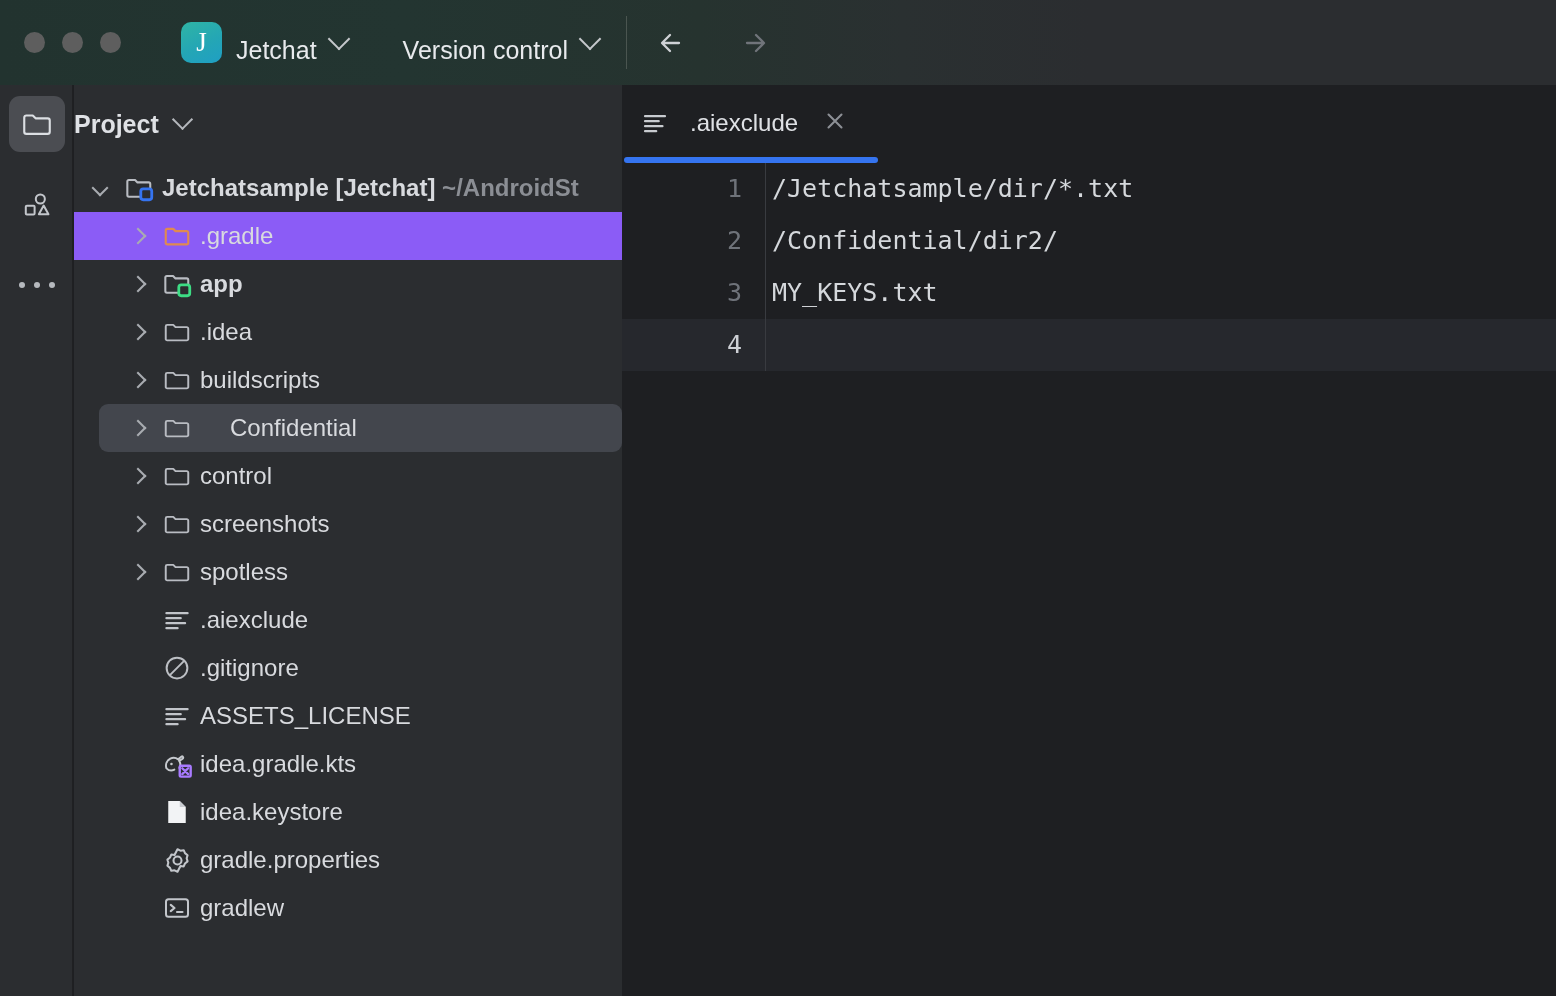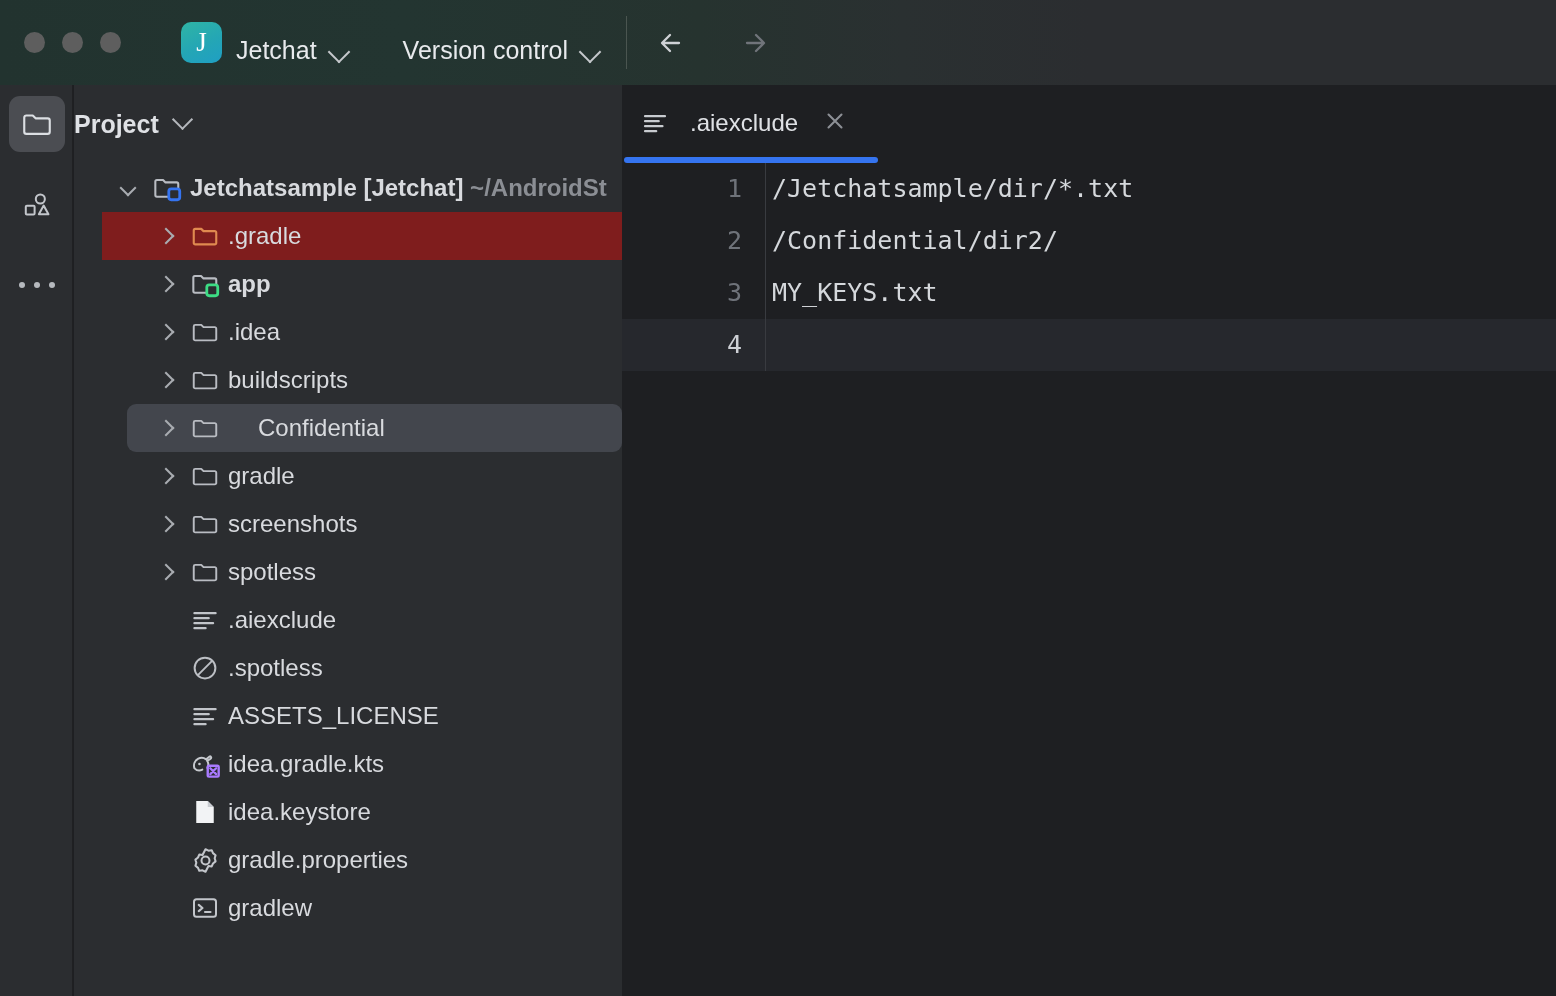--- a/index.html
+++ b/index.html
@@ -25,21 +25,21 @@
     background: linear-gradient(155deg, #2fb5a5 0%, #24a6b5 55%, #1f9fc4 100%);
     color: #fff; font-size: 27px; line-height: 41px; text-align: center;
     font-family: "Liberation Serif", serif; font-weight: 400;
   }
   .tb-text { color: #e8eaed; font-size: 25px; margin-left: 14px; white-space: nowrap; }
   .chev {
     display: inline-block; width: 16px; height: 16px; margin-left: 14px;
     border-right: 2.4px solid #c5c8cc; border-bottom: 2.4px solid #c5c8cc;
     transform: translateY(-5px) rotate(45deg);
   }
-  .tb-item { display: flex; align-items: flex-end; margin-top: 16px; }
+  .tb-item { display: flex; align-items: flex-start; margin-top: 16px; }
   #tb-vc { margin-left: 42px; }
 
   .tb-divider {
     position: absolute; left: 626px; top: 16px; width: 1px; height: 53px;
     background: #4a5550;
   }
   .navbtn { position: absolute; top: 22px; width: 42px; height: 42px; }
   #nav-back { left: 652px; }
   #nav-fwd  { left: 732px; }
 
@@ -63,40 +63,40 @@
   }
   #panel-header { position: absolute; left: 0; top: 0; width: 548px; height: 79px;
                   display: flex; align-items: center; }
   #panel-title { color: #dfe1e5; font-size: 25px; font-weight: bold; }
   #panel-title-chev {
     width: 15px; height: 15px; margin-left: 16px;
     border-right: 2.4px solid #b5b8bd; border-bottom: 2.4px solid #b5b8bd;
     transform: translateY(-5px) rotate(45deg);
   }
 
-  #tree { position: absolute; left: 0; top: 79px; width: 548px; padding-left: 28px; }
+  #tree { position: absolute; left: 0; top: 79px; width: 548px; }
   .row {
     position: relative; height: 48px; display: flex; align-items: center;
     color: #d8dade; font-size: 24px; white-space: nowrap;
   }
   .row .arrow {
     position: absolute; width: 12px; height: 12px;
     border-right: 2.6px solid #a9acb1; border-top: 2.6px solid #a9acb1;
     transform: rotate(45deg);
   }
   .row .icon { position: absolute; display: flex; align-items: center; }
   .row .label { position: absolute; }
   .row .subtle { color: #8b8e94; }
 
   
   .d0 .arrow { left: 20px; }  .d0 .icon { left: 50px; }  .d0 .label { left: 88px; }
   .d1 .arrow { left: 58px; }  .d1 .icon { left: 88px; }  .d1 .label { left: 126px; }
   .d1f        .icon { left: 88px; }  .d1f .label { left: 126px; }
 
-  .row.hl-amber { background: #7f1d1d; }
+  .row.hl-amber { background: #8b5cf6; }
   .row.hl-sel::before {
     content: ""; position: absolute; left: 25px; right: 0; top: 0; bottom: 0;
     background: #43464d; border-radius: 9px;
   }
   .row.hl-sel > * { position: relative; z-index: 2; }
   .row.hl-sel .arrow { position: absolute; }
   .bold { font-weight: bold; }
 
   
   #editor { position: absolute; left: 622px; top: 85px; width: 934px; height: 911px; background: #1e1f22; }
@@ -247,21 +247,21 @@
           </span>
           <span class="label">Confidential</span>
         </div>
         <div class="row d1">
           <span class="arrow" style="transform:rotate(45deg)"></span>
           <span class="icon">
             <svg width="30" height="30" viewBox="0 0 24 24">
               <path d="M3 7.5a1.2 1.2 0 0 1 1.2-1.2H9l1.8 1.8h9a1.2 1.2 0 0 1 1.2 1.2v8.2a1.2 1.2 0 0 1-1.2 1.2H4.2A1.2 1.2 0 0 1 3 17.5z" fill="none" stroke="#b9bcc2" stroke-width="1.55" stroke-linejoin="round"></path>
             </svg>
           </span>
-          <span class="label">gradle</span>
+          <span class="label">control</span>
         </div>
         <div class="row d1">
           <span class="arrow" style="transform:rotate(45deg)"></span>
           <span class="icon">
             <svg width="30" height="30" viewBox="0 0 24 24">
               <path d="M3 7.5a1.2 1.2 0 0 1 1.2-1.2H9l1.8 1.8h9a1.2 1.2 0 0 1 1.2 1.2v8.2a1.2 1.2 0 0 1-1.2 1.2H4.2A1.2 1.2 0 0 1 3 17.5z" fill="none" stroke="#b9bcc2" stroke-width="1.55" stroke-linejoin="round"></path>
             </svg>
           </span>
           <span class="label">screenshots</span>
         </div>
@@ -287,21 +287,21 @@
           </span>
           <span class="label">.aiexclude</span>
         </div>
         <div class="row d1 d1f">
           <span class="icon">
             <svg width="30" height="30" viewBox="0 0 24 24">
               <circle cx="12" cy="12" r="8.3" fill="none" stroke="#bcbfc4" stroke-width="1.6"></circle>
               <path d="M6.3 17.7 L17.7 6.3" stroke="#bcbfc4" stroke-width="1.6" stroke-linecap="round"></path>
             </svg>
           </span>
-          <span class="label">.spotless</span>
+          <span class="label">.gitignore</span>
         </div>
         <div class="row d1 d1f">
           <span class="icon">
             <svg width="30" height="30" viewBox="0 0 24 24">
               <g stroke="#c2c5ca" stroke-width="1.7" stroke-linecap="round">
                 <path d="M3.5 6.5h17"></path>
                 <path d="M3.5 10.5h11.5"></path>
                 <path d="M3.5 14.5h15"></path>
                 <path d="M3.5 18.5h9"></path>
               </g>

